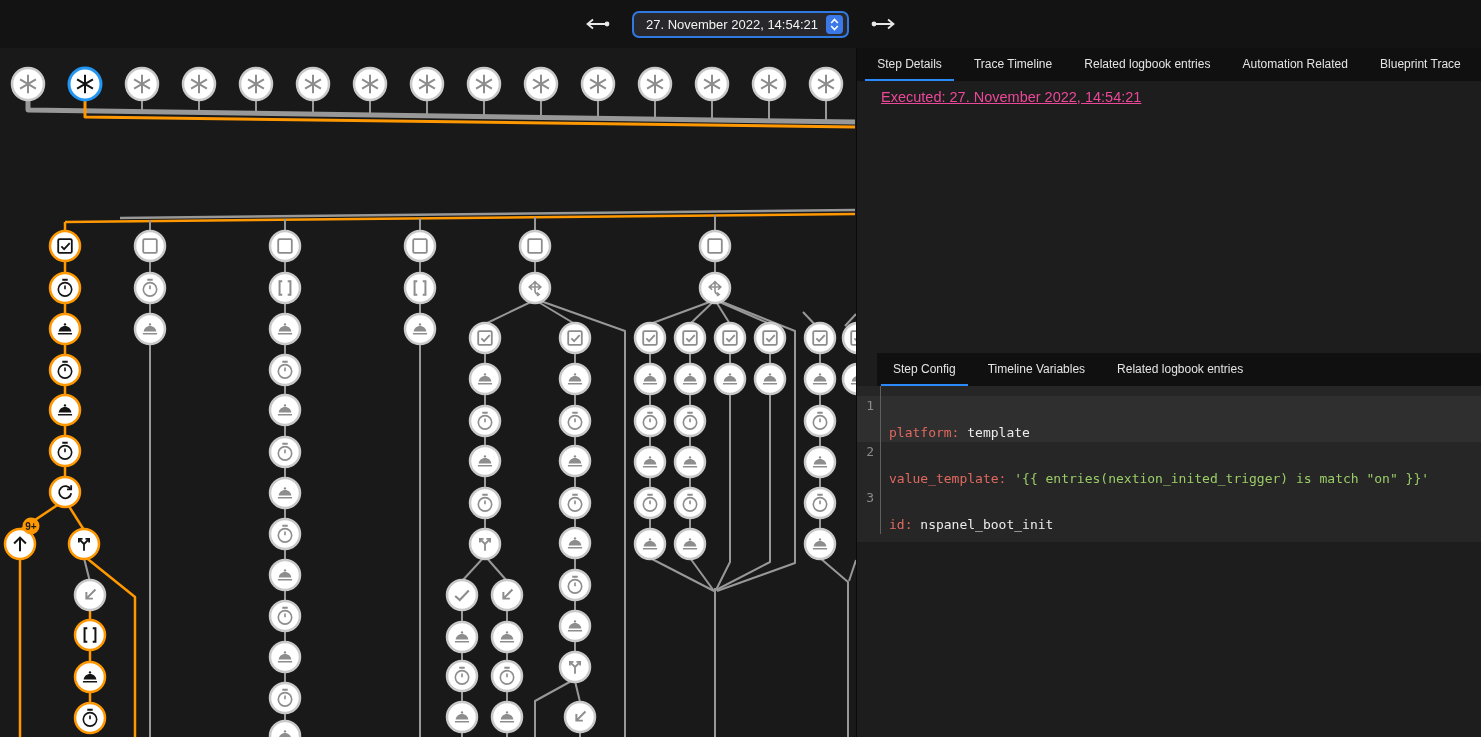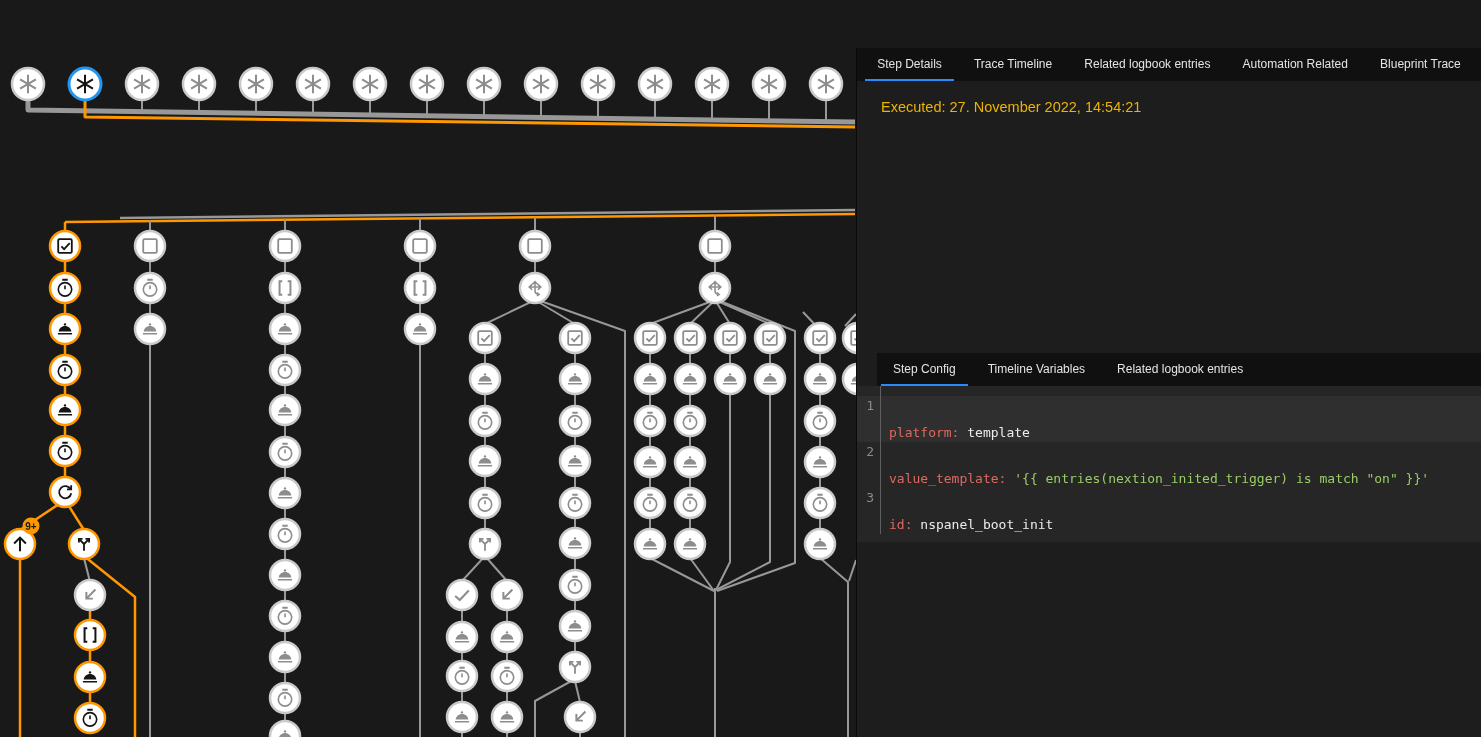--- a/index.html
+++ b/index.html
@@ -31,41 +31,64 @@
 
   
   .detail-panel { position:absolute; left:856px; top:48px; width:625px; height:689px;
                   background:#1d1d1d; border-left:1px solid #0a0a0a; }
   .tabbar { height:33px; background:#101010; display:flex; align-items:stretch;text-align:center; }
   .tabbar.spread { justify-content:space-evenly; }
   .tabbar.left { justify-content:flex-start; padding-left:4px; gap:8px;margin-left:20px; }
   .tab { display:flex; align-items:center; padding:0 12px; font-size:12px; color:#e4e4e4;
          border-bottom:2px solid transparent; cursor:pointer; white-space:nowrap; }
   .tab.active { border-bottom-color:#2b8af9; }
-  .executed { margin:18px 24px; font-size:14.5px; color:#eab308; }
+  .executed { margin:8px 24px; font-size:14.5px; color:#ec4899;text-decoration:underline; }
   .upper-section { height:305px; }
 
   
   .code-editor { background:#262626; font-family:"DejaVu Sans Mono", monospace;
                  font-size:13px; line-height:19px; padding:0 0 8px 0; color:#ececec; }
   .code-row { display:flex; }
   .code-row.hl { background:#2f2f2f; }
   .gutter { width:24px; flex:0 0 24px; text-align:right; padding-right:6px; color:#8b8b8b;
             border-right:1px solid #5f5f5f; user-select:none; }
   .code-text { padding-left:8px; white-space:pre;margin-top:27px; }
   .code-pad { height:10px; }
   .tok-key { color:#e0695f; }
   .tok-plain { color:#ececec; }
   .tok-string { color:#9acd68; }
 </style>
 </head>
 <body>
 
 <div class="app">
 
+  <div class="toolbar">
+    <button class="nav-btn" title="">
+      <svg width="30" height="14" viewBox="0 0 30 14">
+        <circle cx="25" cy="7" r="2.4" fill="#e8e8e8"></circle>
+        <path d="M25 7 H6 M11 2.5 L5.5 7 L11 11.5" stroke="#e8e8e8" stroke-width="1.8" fill="none"></path>
+      </svg>
+    </button>
+    <div class="trace-select">
+      <span class="val">27. November 2022, 14:54:21</span>
+      <span class="stepper">
+        <svg width="9" height="13" viewBox="0 0 9 13">
+          <path d="M1.2 5 L4.5 1.5 L7.8 5" stroke="#ffffff" stroke-width="1.6" fill="none"></path>
+          <path d="M1.2 8 L4.5 11.5 L7.8 8" stroke="#ffffff" stroke-width="1.6" fill="none"></path>
+        </svg>
+      </span>
+    </div>
+    <button class="nav-btn" title="">
+      <svg width="30" height="14" viewBox="0 0 30 14">
+        <circle cx="5" cy="7" r="2.4" fill="#e8e8e8"></circle>
+        <path d="M5 7 H24 M19 2.5 L24.5 7 L19 11.5" stroke="#e8e8e8" stroke-width="1.8" fill="none"></path>
+      </svg>
+    </button>
+  </div>
 
   <div class="graph-pane">
     <svg id="graph-svg" width="856" height="689" viewBox="0 48 856 689">
       <defs>
         <symbol id="i-asterisk" viewBox="0 0 24 24">
           <path d="M12 2.5 V21.5 M3.8 7.25 L20.2 16.75 M20.2 7.25 L3.8 16.75" stroke="currentColor" stroke-width="2.1" fill="none"></path>
         </symbol>
         <symbol id="i-checkbox-blank" viewBox="0 0 24 24">
           <rect x="4.5" y="4.5" width="15" height="15" rx="1.5" stroke="currentColor" stroke-width="2" fill="none"></rect>
         </symbol>

